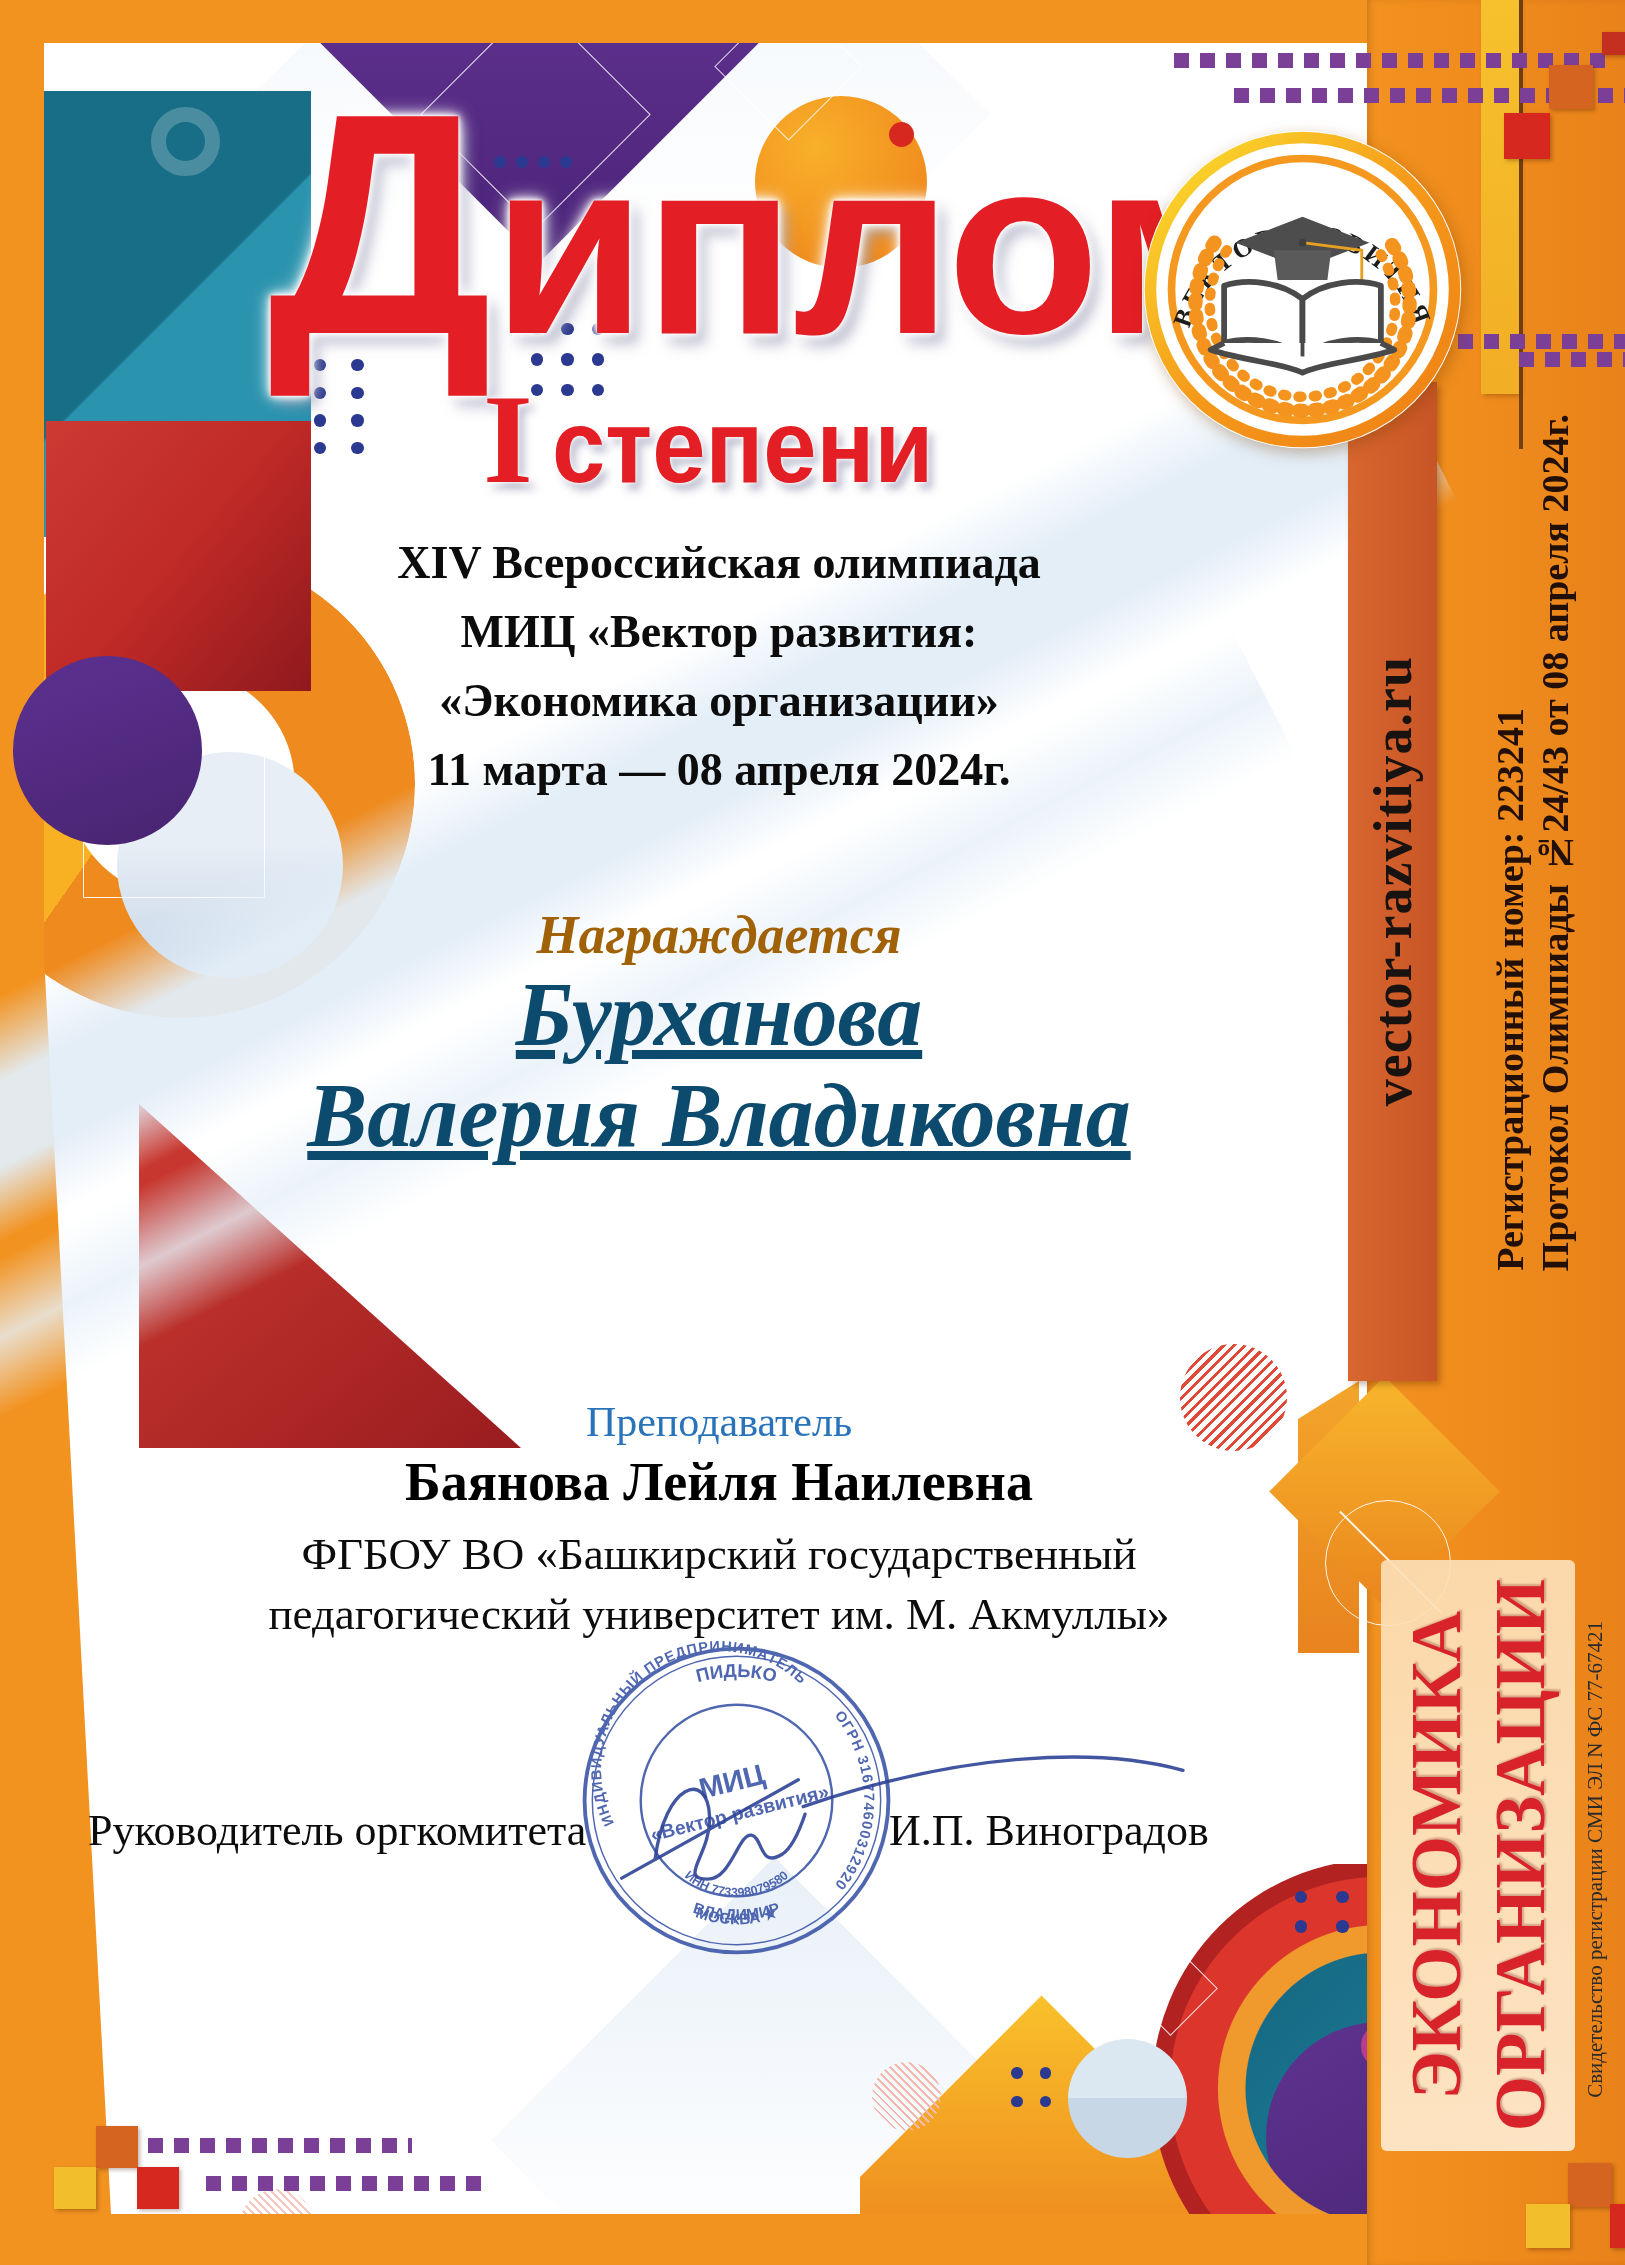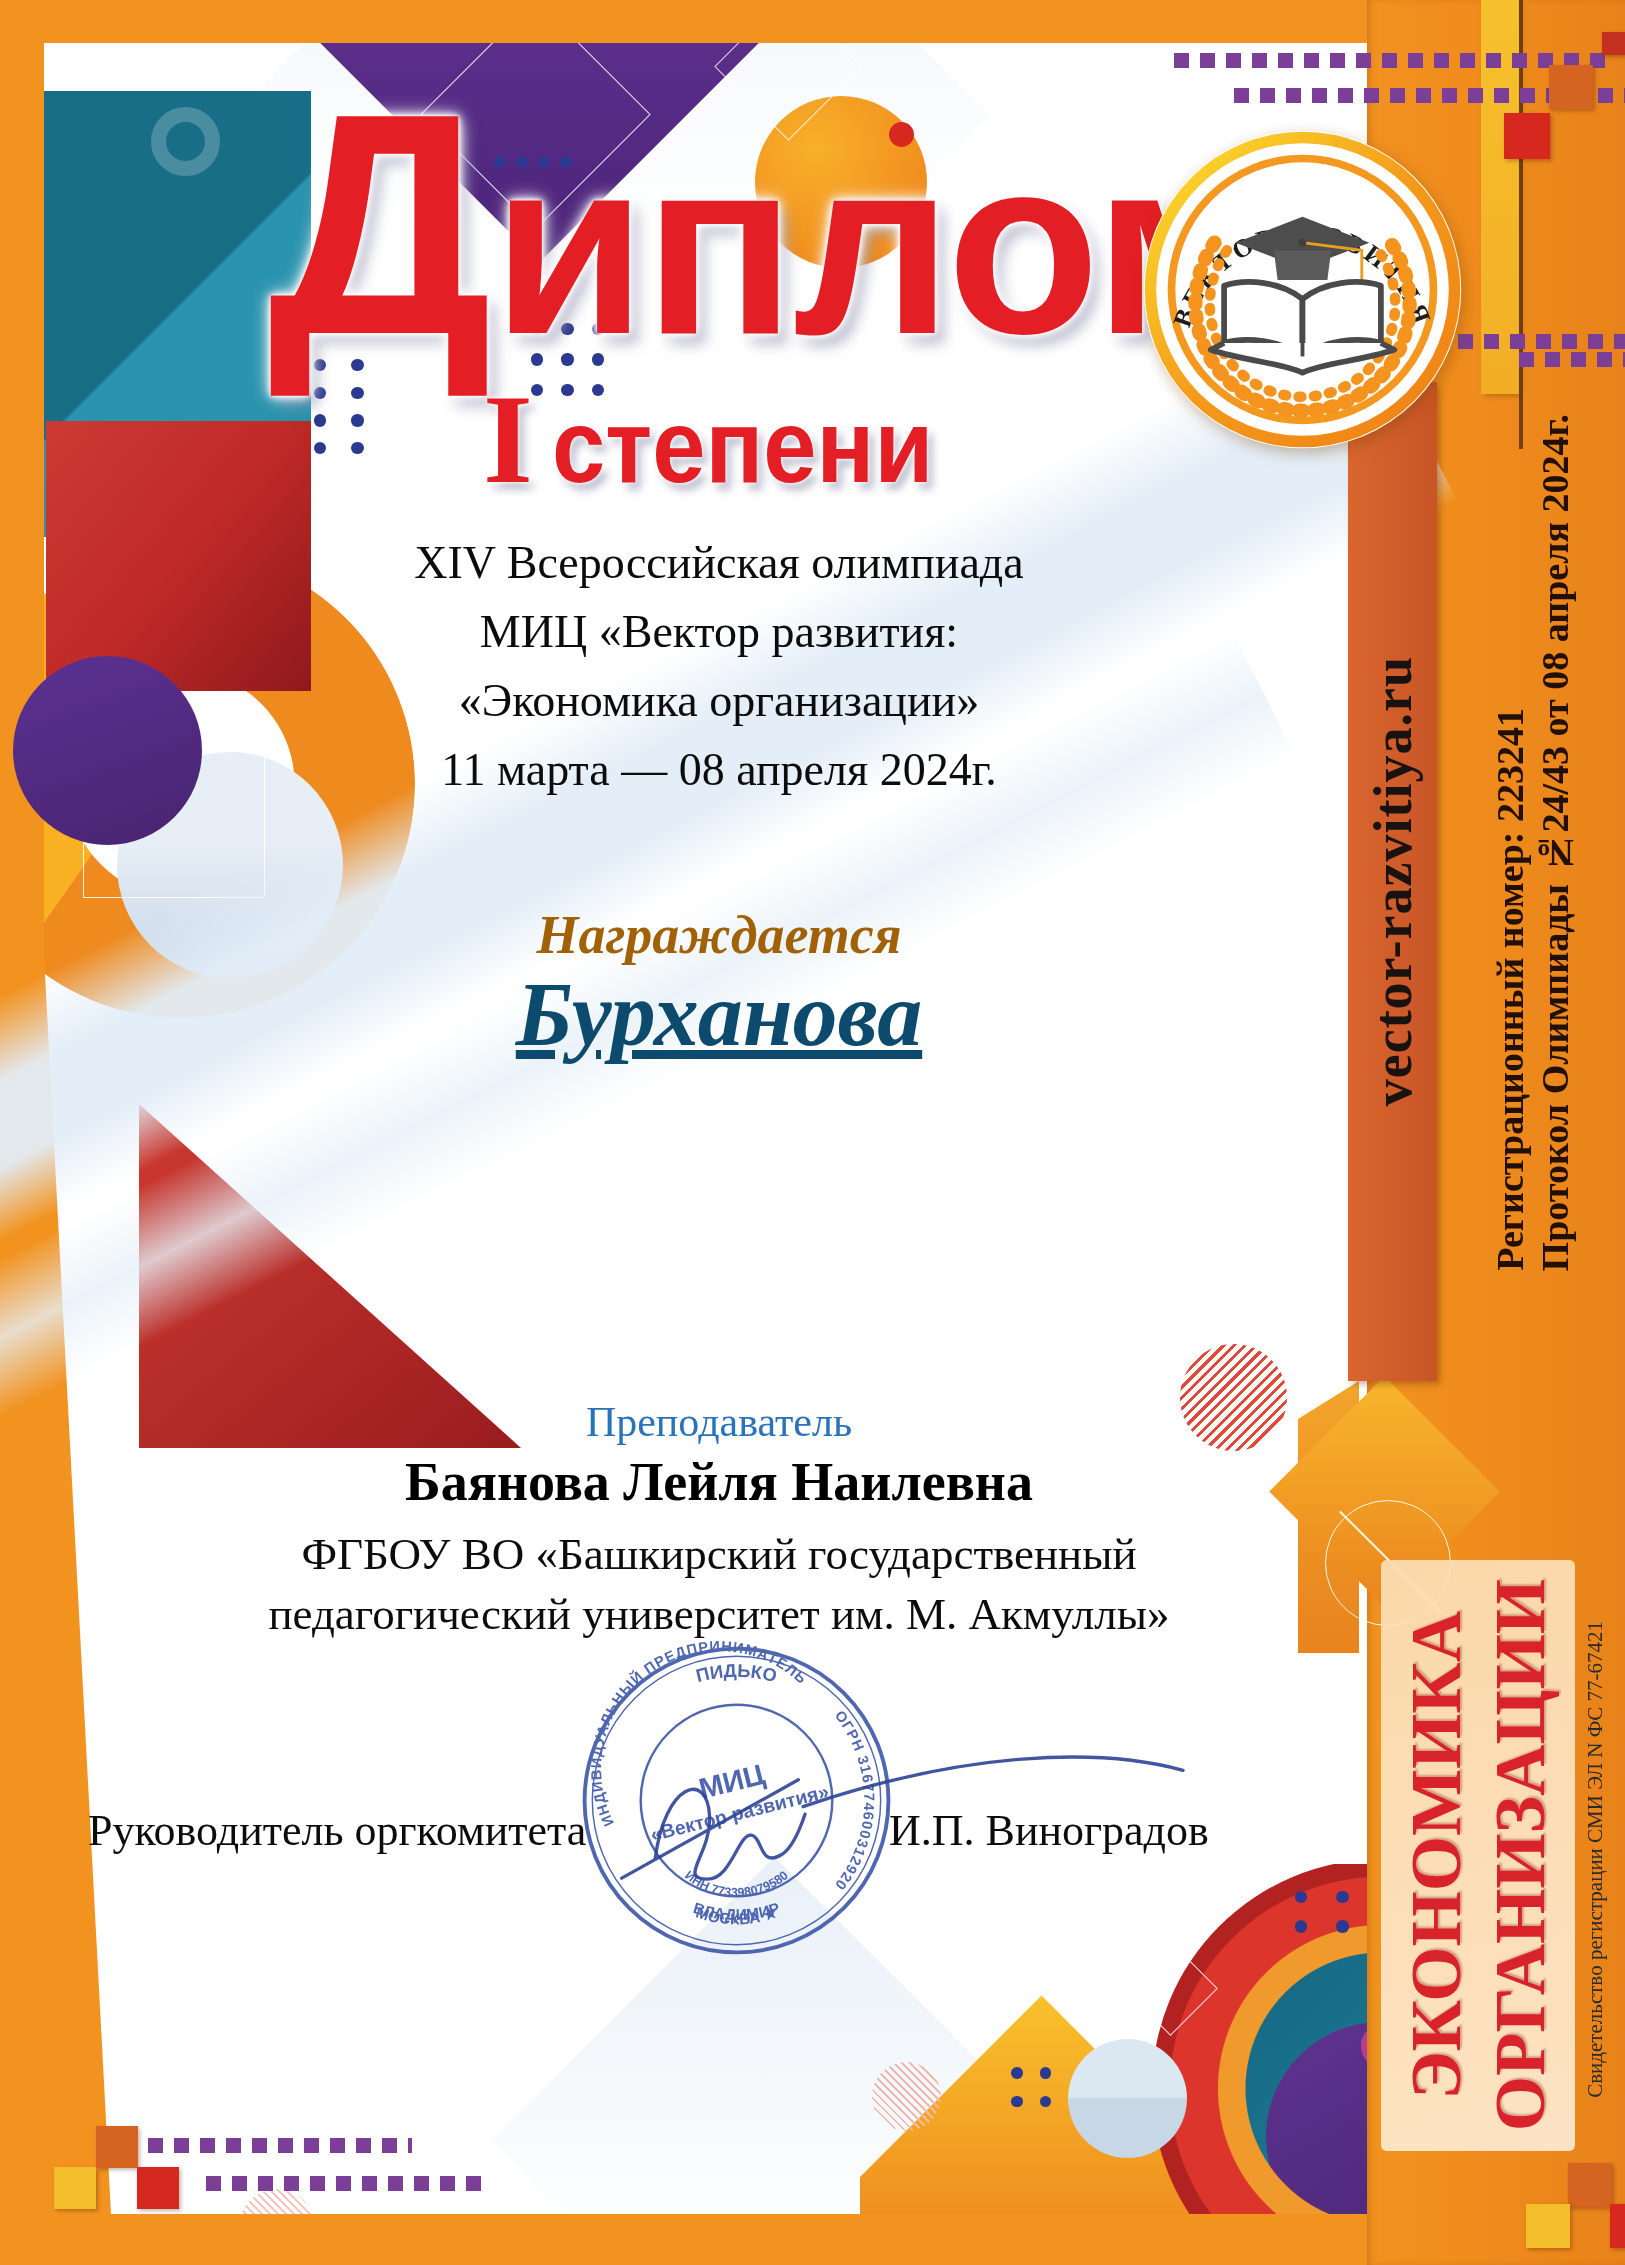--- a/index.html
+++ b/index.html
@@ -146,21 +146,21 @@
                     8.6px 9.6px 13.4px rgba(115,115,155,.55); }
   .title .t-initial { font-size:315px; line-height:1; }
   .title .t-rest    { font-size:250px; line-height:1; letter-spacing:-1.9px; }
   .degree { left:483px; top:375px; display:flex; align-items:baseline; gap:19px; z-index:7; color:#E31E24;
         text-shadow:0 0 2.9px #fff, 0 0 6.7px #fff, 5.7px 6.7px 8.6px rgba(115,115,155,.5); }
   .degree .d-num  { font-family:"Liberation Serif", serif; font-weight:bold; font-size:128px; line-height:1; }
   .degree .d-word { font-family:"Liberation Sans", sans-serif; font-weight:bold; font-size:103px; line-height:1;
         display:inline-block; transform:scaleX(.93); transform-origin:left; }
 
   .center-col { position:absolute; left:57px; width:1324px; text-align:center; z-index:7; }
-  .event-block { top:528px; font-weight:normal; font-size:46px; line-height:69px; color:#0c0c0c; }
+  .event-block { top:528px; font-weight:bold; font-size:46px; line-height:69px; color:#0c0c0c; }
   .award-label { top:904px; font-weight:bold; font-size:54px; color:#a16207;font-style:italic; }
   .recipient { top:964px; font-weight:bold; font-style:italic; font-size:90px; line-height:101px; color:#0c4a6e;text-decoration:underline; }
   .teacher-label { top:1398px; font-size:42px; color:#2873BA; }
   .teacher-name { top:1451px; font-weight:bold; font-size:54px; color:#000; }
   .institution { top:1524px; font-size:45px; line-height:60px; color:#0c0c0c; }
   .signer-role { position:absolute; left:88px; top:1805px; font-size:44px; color:#0c0c0c; z-index:7; }
   .signer-name { position:absolute; left:889px; top:1805px; font-size:44px; color:#0c0c0c; z-index:7; }
   .city-year { top:1986px; font-size:48px; color:#0c0c0c; }
 
   .logo-wrap { left:1139px; top:126px; width:327px; height:327px; z-index:8;
@@ -309,20 +309,21 @@
 
   <div class="center-col event-block">
     <div>XIV Всероссийская олимпиада</div>
     <div>МИЦ «Вектор развития:</div>
     <div>«Экономика организации»</div>
     <div>11 марта — 08 апреля 2024г.</div>
   </div>
   <div class="center-col award-label">Награждается</div>
   <div class="center-col recipient">
     <div>Бурханова</div>
+    <div>Валерия Владиковна</div>
   </div>
   <div class="center-col teacher-label">Преподаватель</div>
   <div class="center-col institution">
     <div>ФГБОУ ВО «Башкирский государственный</div>
     <div>педагогический университет им. М. Акмуллы»</div>
   </div>
   <div class="center-col teacher-name">Баянова Лейля Наилевна</div>
   <div class="signer-role">Руководитель оргкомитета</div>
   <div class="signer-name">И.П. Виноградов</div>
 

